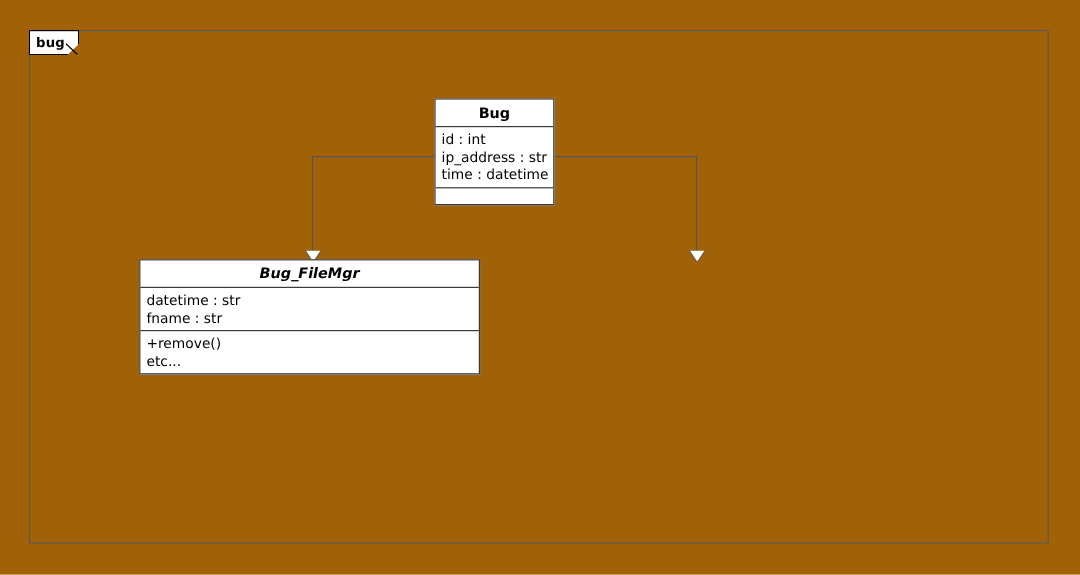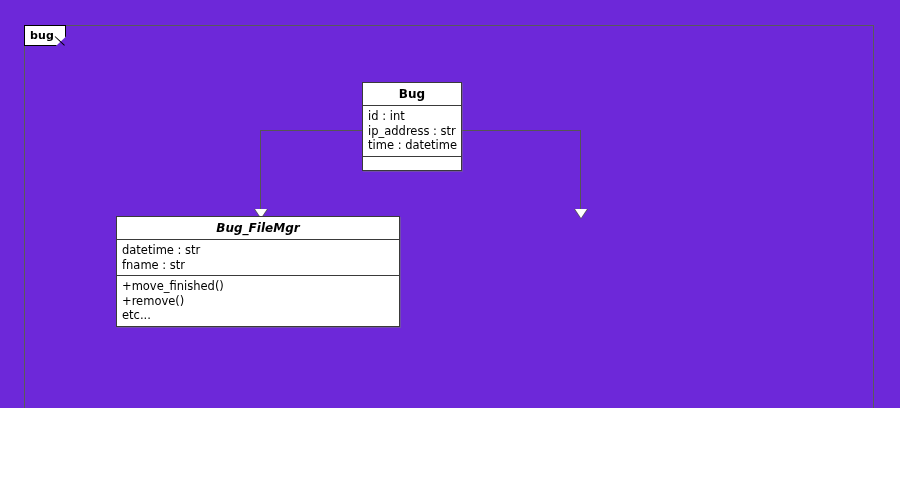--- a/index.html
+++ b/index.html
@@ -7,22 +7,22 @@
     padding: 0;
     background: #ffffff;
   }
   body {
     font-family: "DejaVu Sans", sans-serif;
     -webkit-font-smoothing: antialiased;
   }
   #canvas {
     position: relative;
     width: 900px;
-    height: 408px;
-    background: #6d28d9;
+    height: 479px;
+    background: #a16207;
     overflow: hidden;
   }
 
   
   .package-frame {
     position: absolute;
     left: 24px;
     top: 25px;
     width: 850px;
     height: 428px;
@@ -184,20 +184,19 @@
 
   <div class="uml-class" id="class-bug-filemgr">
     <div class="uml-title abstract">Bug_FileMgr</div>
     <div class="uml-sep"></div>
     <div class="uml-compartment">
       <div class="uml-line">datetime : str</div>
       <div class="uml-line">fname : str</div>
     </div>
     <div class="uml-sep"></div>
     <div class="uml-compartment">
-      <div class="uml-line">+move_finished()</div>
       <div class="uml-line">+remove()</div>
       <div class="uml-line">etc...</div>
     </div>
   </div>
 
 
 </div>
 
 </body></html>

